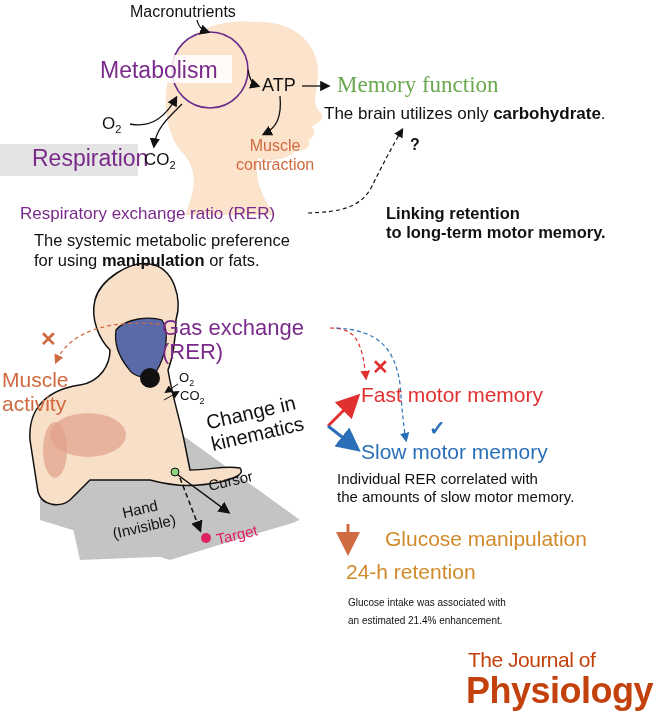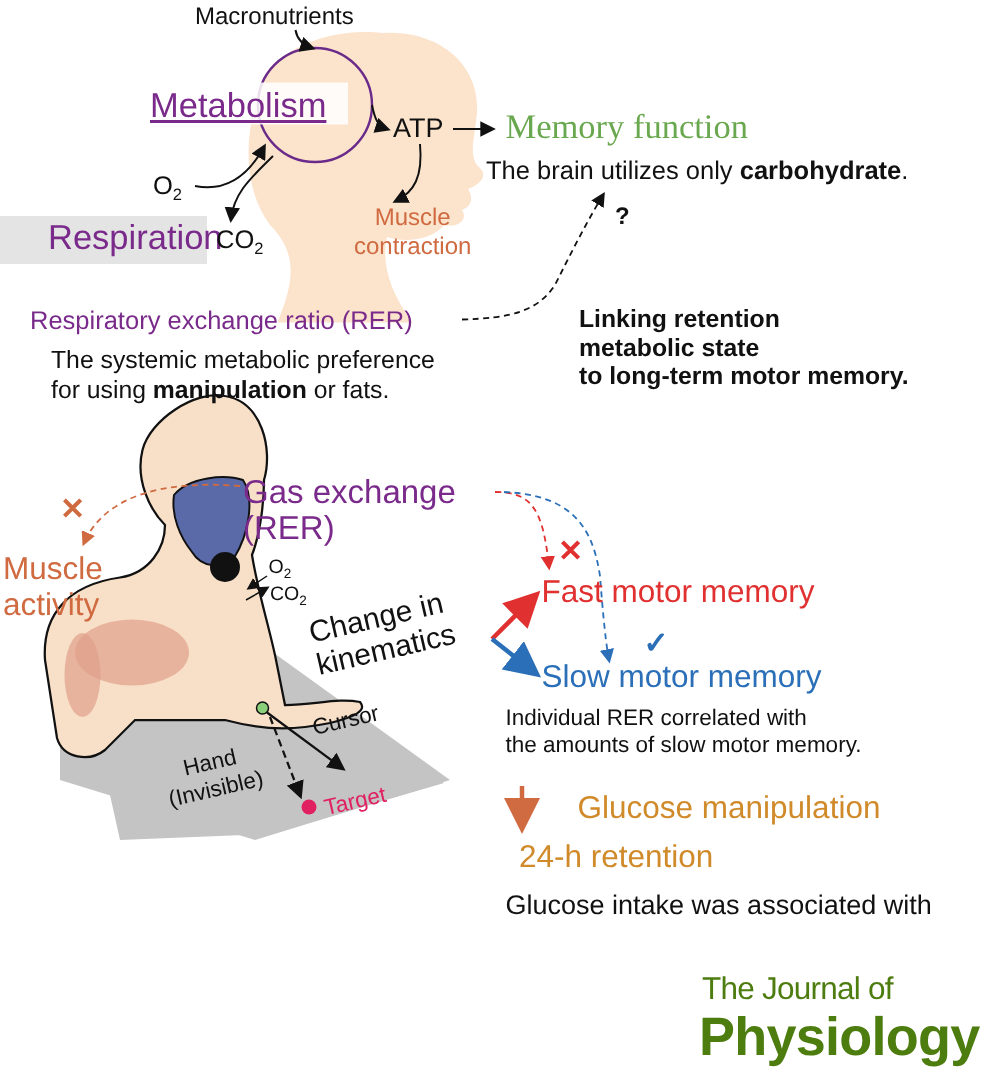--- a/index.html
+++ b/index.html
@@ -5,21 +5,21 @@
   html, body { margin:0; padding:0; background:#ffffff; }
   body { width:667px; height:720px; position:relative; overflow:hidden; font-family:"Liberation Sans", sans-serif; color:#111; }
   .abs { position:absolute; white-space:nowrap; }
   svg.bg { position:absolute; left:0; top:0; }
   .purple { color:#7a2a8a; }
   .green { color:#6aa84f; }
   .orange { color:#d06a40; }
   .red { color:#e03030; }
   .blue { color:#2a6fb8; }
   .amber { color:#d08a2a; }
-  .navy { color:#4d7c0f; }
+  .navy { color:#c2410c; }
   b { font-weight:bold; }
 </style>
 </head>
 <body>
 
 <svg class="bg" width="667" height="720" viewBox="0 0 667 720">
   <defs>
     <marker id="ah" markerWidth="8" markerHeight="8" refX="6" refY="4" orient="auto">
         <path d="M0,0 L8,4 L0,8 z" fill="#111"></path>
       </marker>
@@ -73,40 +73,39 @@
 
   <path d="M336,328 C380,330 395,350 400,384 C402,410 404,430 406,440" fill="none" stroke="#2a6fb8" stroke-width="1.2" stroke-dasharray="4,3" marker-end="url(#ahb)"></path>
 
   <path d="M328,426 L356,398" stroke="#e03030" stroke-width="3" marker-end="url(#ahr)"></path>
   <path d="M328,426 L356,448" stroke="#2a6fb8" stroke-width="3" marker-end="url(#ahb)"></path>
 
   <path d="M348,524 L348,550" stroke="#d06a40" stroke-width="3" marker-end="url(#aho)"></path>
 </svg>
 
 <div class="abs" style="left:130px;top:3px;font-size:16px;">Macronutrients</div>
-<div class="abs purple" style="left:100px;top:57px;font-size:23px;text-decoration:underline;">Metabolism</div>
+<div class="abs purple" style="left:100px;top:57px;font-size:23px;">Metabolism</div>
 <div class="abs" style="left:262px;top:75px;font-size:18px;">ATP</div>
 <div class="abs green" style="left:337px;top:72px;font-size:23px;font-family:Liberation Serif, serif;">Memory function</div>
 <div class="abs" style="left:324px;top:104px;font-size:17px;"><span>The brain utilizes only </span><b>carbohydrate</b><span>.</span></div>
 <div class="abs" style="left:102px;top:114px;font-size:17px;"><span>O</span><sub style="font-size:11px">2</sub></div>
 <div class="abs purple" style="left:8px;top:145px;font-size:23px;margin-left:24px;">Respiration</div>
 <div class="abs" style="left:144px;top:150px;font-size:17px;"><span>CO</span><sub style="font-size:11px">2</sub></div>
 <div class="abs orange" style="left:236px;top:136px;font-size:16px;text-align:center;line-height:19px;">
     <div>Muscle</div>
     <div>contraction</div>
   </div>
 <div class="abs" style="left:410px;top:136px;font-size:16px;font-weight:bold;">?</div>
 <div class="abs purple" style="left:20px;top:204px;font-size:17px;">Respiratory exchange ratio (RER)</div>
 <div class="abs" style="left:34px;top:230px;font-size:16.5px;line-height:20px;">
   <div>The systemic metabolic preference</div>
   <div><span>for using </span><b>manipulation</b><span> or fats.</span></div>
 </div>
 <div class="abs" style="left:386px;top:204px;font-size:16.5px;font-weight:bold;line-height:19px;">
   <div>Linking retention</div>
-  <div>metabolic state</div>
   <div>to long-term motor memory.</div>
 </div>
 
 <div class="abs purple" style="left:162px;top:316px;font-size:22px;line-height:24px;">
   <div>Gas exchange</div>
   <div>(RER)</div>
 </div>
 <div class="abs orange" style="left:40px;top:327px;font-size:20px;font-weight:bold;">✕</div>
 <div class="abs orange" style="left:2px;top:368px;font-size:21px;line-height:24px;">
   <div>Muscle</div>
@@ -128,18 +127,19 @@
 <div class="abs red" style="left:372px;top:355px;font-size:20px;font-weight:bold;">✕</div>
 <div class="abs red" style="left:361px;top:383px;font-size:21px;">Fast motor memory</div>
 <div class="abs blue" style="left:429px;top:416px;font-size:20px;font-weight:bold;">✓</div>
 <div class="abs blue" style="left:361px;top:440px;font-size:21px;">Slow motor memory</div>
 <div class="abs" style="left:337px;top:470px;font-size:15px;line-height:18px;">
   <div>Individual RER correlated with</div>
   <div>the amounts of slow motor memory.</div>
 </div>
 <div class="abs amber" style="left:385px;top:527px;font-size:21px;">Glucose manipulation</div>
 <div class="abs amber" style="left:346px;top:560px;font-size:21px;">24-h retention</div>
-<div class="abs" style="left:337px;top:594px;font-size:18px;line-height:18px;">
+<div class="abs" style="left:348px;top:594px;font-size:10px;line-height:18px;">
   <div>Glucose intake was associated with</div>
+  <div>an estimated 21.4% enhancement.</div>
 </div>
 
 <div class="abs navy" style="left:468px;top:648px;font-size:21px;letter-spacing:-0.5px;">The Journal of</div>
 <div class="abs navy" style="left:466px;top:670px;font-size:36px;font-weight:bold;letter-spacing:-0.5px;">Physiology</div>
 
 </body></html>

